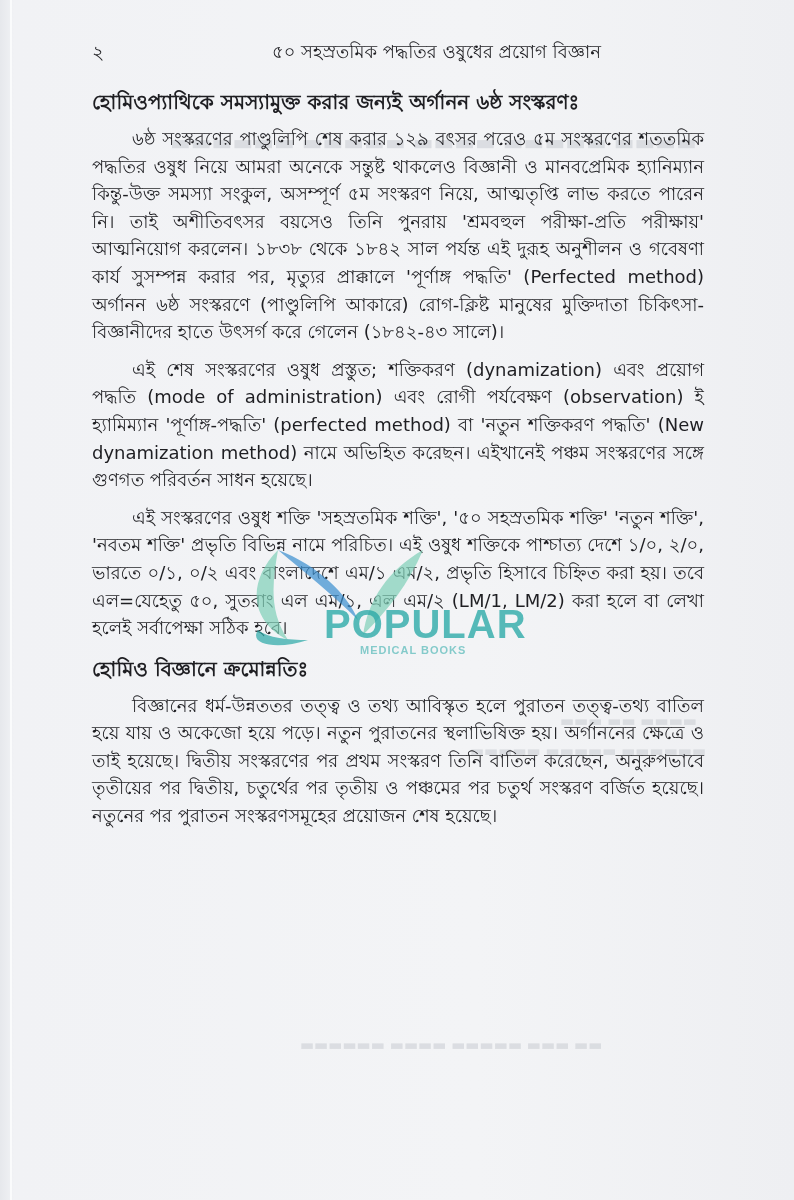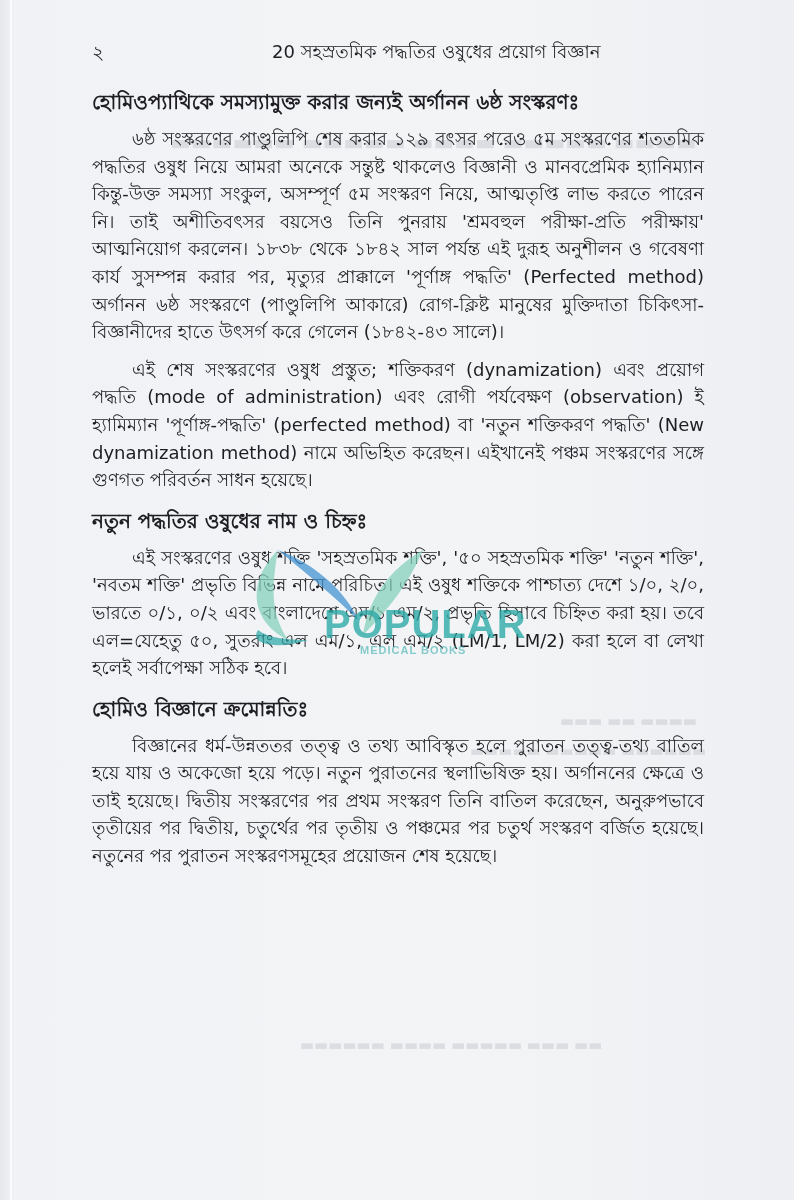--- a/index.html
+++ b/index.html
@@ -113,31 +113,30 @@
 <div class="page">
   <div class="edge-line"></div>
 
   <div class="ghost" style="left:170px; top:130px; font-size:22px;">▬▬▬▬ ▬▬▬▬▬ ▬▬▬▬ ▬▬▬▬▬ ▬▬▬▬▬▬</div>
   <div class="ghost" style="left:560px; top:712px;">▬▬▬▬ ▬▬ ▬▬▬</div>
   <div class="ghost" style="left:470px; top:742px;">▬▬▬▬▬▬ ▬▬▬▬▬ ▬▬▬▬▬</div>
   <div class="ghost" style="left:300px; top:1036px;">▬▬ ▬▬▬ ▬▬▬▬▬ ▬▬▬▬ ▬▬▬▬▬▬</div>
 
   <div class="running-head">
     <span class="page-number">২</span>
-    <span class="running-title">20 সহস্রতমিক পদ্ধতির ওষুধের প্রয়োগ বিজ্ঞান</span>
+    <span class="running-title">৫০ সহস্রতমিক পদ্ধতির ওষুধের প্রয়োগ বিজ্ঞান</span>
   </div>
 
   <div class="content">
     <section>
       <h2 class="heading">হোমিওপ্যাথিকে সমস্যামুক্ত করার জন্যই অর্গানন ৬ষ্ঠ সংস্করণঃ</h2>
       <p class="para">৬ষ্ঠ সংস্করণের পাণ্ডুলিপি শেষ করার ১২৯ বৎসর পরেও ৫ম সংস্করণের শততমিক পদ্ধতির ওষুধ নিয়ে আমরা অনেকে সন্তুষ্ট থাকলেও বিজ্ঞানী ও মানবপ্রেমিক হ্যানিম্যান কিন্তু-উক্ত সমস্যা সংকুল, অসম্পূর্ণ ৫ম সংস্করণ নিয়ে, আত্মতৃপ্তি লাভ করতে পারেন নি। তাই অশীতিবৎসর বয়সেও তিনি পুনরায় 'শ্রমবহুল পরীক্ষা-প্রতি পরীক্ষায়' আত্মনিয়োগ করলেন। ১৮৩৮ থেকে ১৮৪২ সাল পর্যন্ত এই দুরূহ অনুশীলন ও গবেষণা কার্য সুসম্পন্ন করার পর, মৃত্যুর প্রাক্কালে 'পূর্ণাঙ্গ পদ্ধতি' (Perfected method) অর্গানন ৬ষ্ঠ সংস্করণে (পাণ্ডুলিপি আকারে) রোগ-ক্লিষ্ট মানুষের মুক্তিদাতা চিকিৎসা-বিজ্ঞানীদের হাতে উৎসর্গ করে গেলেন (১৮৪২-৪৩ সালে)।</p>
       <p class="para">এই শেষ সংস্করণের ওষুধ প্রস্তুত; শক্তিকরণ (dynamization) এবং প্রয়োগ পদ্ধতি (mode of administration) এবং রোগী পর্যবেক্ষণ (observation) ই হ্যামিম্যান 'পূর্ণাঙ্গ-পদ্ধতি' (perfected method) বা 'নতুন শক্তিকরণ পদ্ধতি' (New dynamization method) নামে অভিহিত করেছন। এইখানেই পঞ্চম সংস্করণের সঙ্গে গুণগত পরিবর্তন সাধন হয়েছে।</p>
     </section>
     <section>
-      <h2 class="heading">নতুন পদ্ধতির ওষুধের নাম ও চিহ্নঃ</h2>
       <p class="para">এই সংস্করণের ওষুধ শক্তি 'সহস্রতমিক শক্তি', '৫০ সহস্রতমিক শক্তি' 'নতুন শক্তি', 'নবতম শক্তি' প্রভৃতি বিভিন্ন নামে পরিচিত। এই ওষুধ শক্তিকে পাশ্চাত্য দেশে ১/০, ২/০, ভারতে ০/১, ০/২ এবং বাংলাদেশে এম/১ এম/২, প্রভৃতি হিসাবে চিহ্নিত করা হয়। তবে এল=যেহেতু ৫০, সুতরাং এল এম/১, এল এম/২ (LM/1, LM/2) করা হলে বা লেখা হলেই সর্বাপেক্ষা সঠিক হবে।</p>
     </section>
     <section>
       <h2 class="heading">হোমিও বিজ্ঞানে ক্রমোন্নতিঃ</h2>
       <p class="para">বিজ্ঞানের ধর্ম-উন্নততর তত্ত্ব ও তথ্য আবিস্কৃত হলে পুরাতন তত্ত্ব-তথ্য বাতিল হয়ে যায় ও অকেজো হয়ে পড়ে। নতুন পুরাতনের স্থলাভিষিক্ত হয়। অর্গাননের ক্ষেত্রে ও তাই হয়েছে। দ্বিতীয় সংস্করণের পর প্রথম সংস্করণ তিনি বাতিল করেছেন, অনুরুপভাবে তৃতীয়ের পর দ্বিতীয়, চতুর্থের পর তৃতীয় ও পঞ্চমের পর চতুর্থ সংস্করণ বর্জিত হয়েছে। নতুনের পর পুরাতন সংস্করণসমূহের প্রয়োজন শেষ হয়েছে।</p>
     </section>
   </div>
 
   <div class="watermark">
     <svg width="200" height="110" viewBox="0 0 200 110" style="position:absolute; left:0; top:0; opacity:0.7;">

